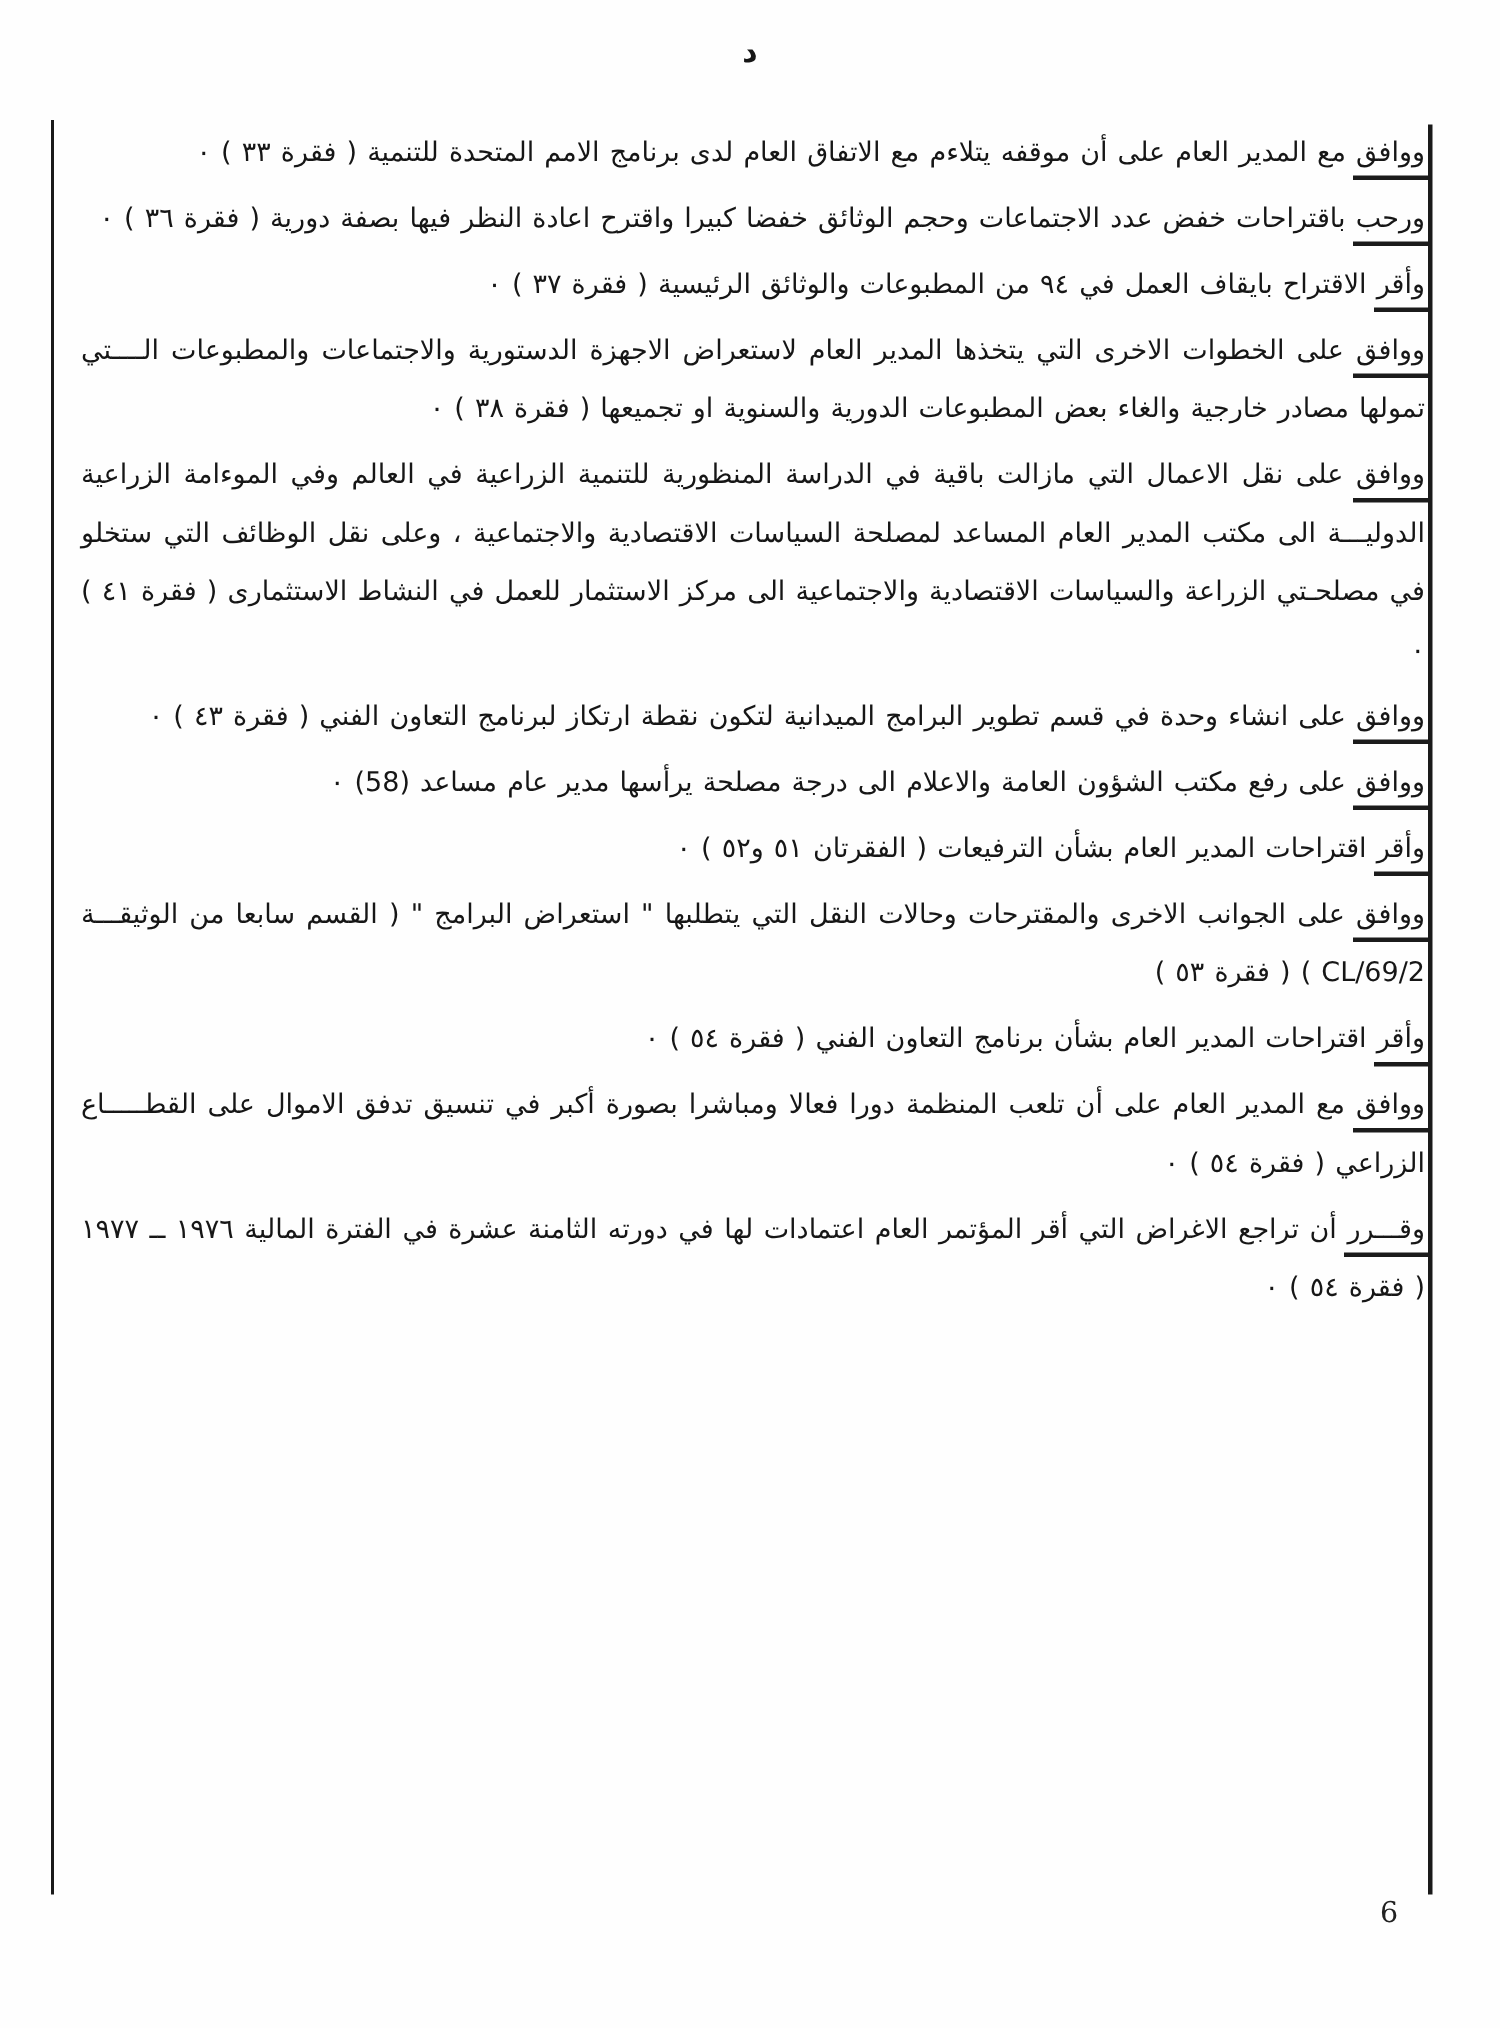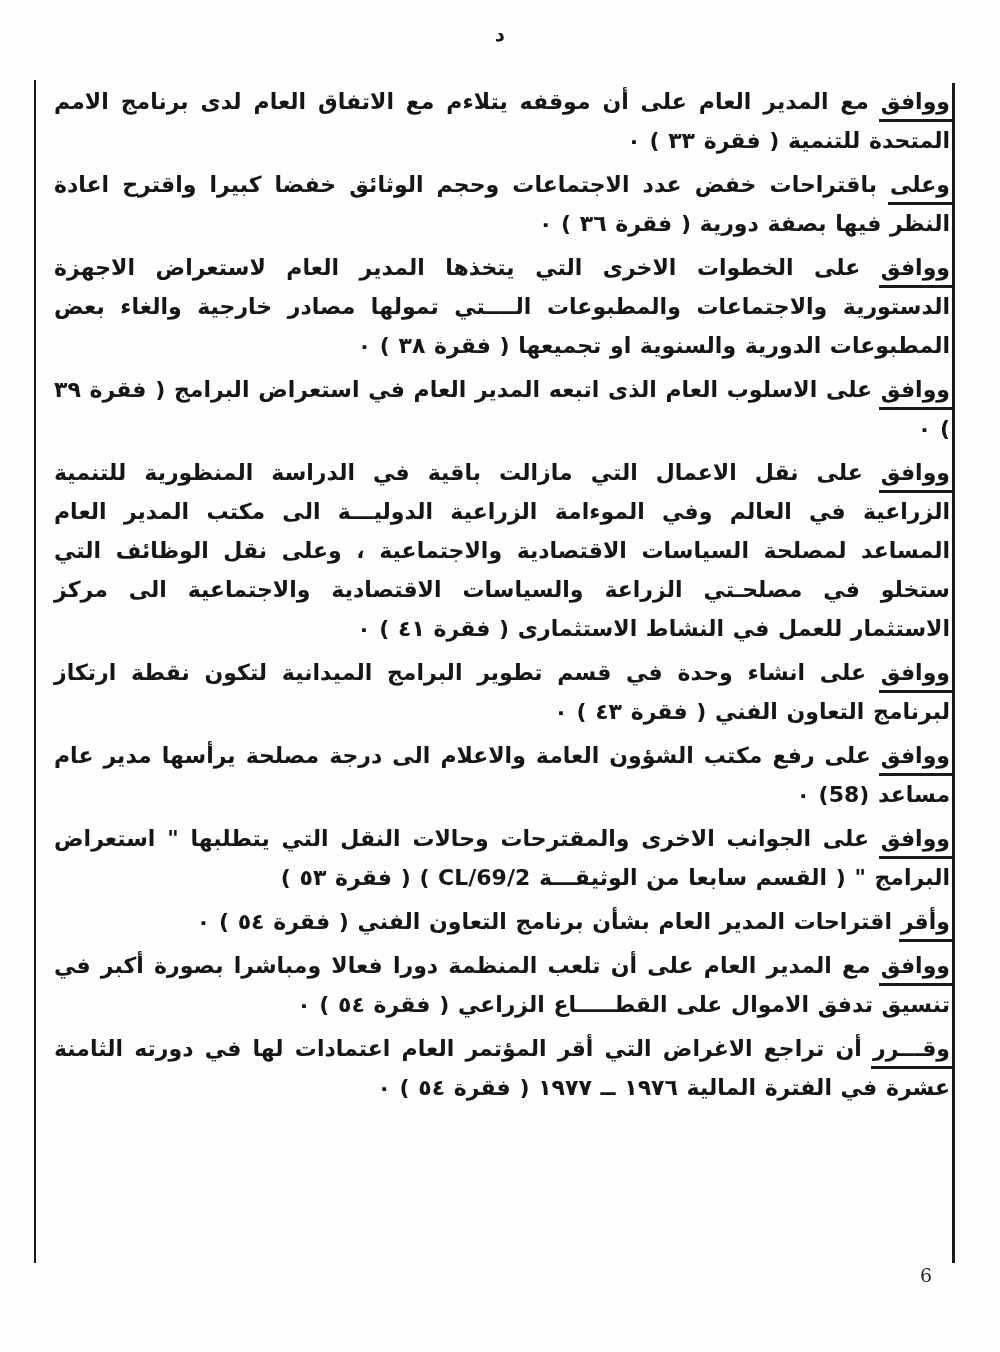--- a/index.html
+++ b/index.html
@@ -47,22 +47,22 @@
   }
   .content {
     position: absolute;
     top: 82px;
     right: 50px;
     width: 896px;
     direction: rtl;
   }
   .para {
     margin: 0 0 5px 0;
-    font-size: 22px;
-    font-weight: bold;
+    font-size: 18px;
+    font-weight: normal;
     line-height: 39px;
     text-align: justify;
     direction: rtl;
     word-spacing: 1px;
   }
   .lead {
     position: relative;
     white-space: nowrap;
   }
   .lead::after {
@@ -89,26 +89,27 @@
 <div class="page">
 
   <div class="header-letter">د</div>
 
   <div class="rule rule-left"></div>
 
   <div class="rule rule-right"></div>
 
   <div class="content" id="paragraphs">
       <p class="para" dir="rtl"><span class="lead">ووافق</span><span> مع المدير العام على أن موقفه يتلاءم مع الاتفاق العام لدى برنامج الامم المتحدة للتنمية ( فقرة ٣٣ ) ٠</span></p>
-      <p class="para" dir="rtl"><span class="lead">وعلى</span><span> باقتراحات خفض عدد الاجتماعات وحجم الوثائق خفضا كبيرا واقترح اعادة النظر فيها بصفة دورية ( فقرة ٣٦ ) ٠</span></p>
+      <p class="para" dir="rtl"><span class="lead">ورحب</span><span> باقتراحات خفض عدد الاجتماعات وحجم الوثائق خفضا كبيرا واقترح اعادة النظر فيها بصفة دورية ( فقرة ٣٦ ) ٠</span></p>
+      <p class="para" dir="rtl"><span class="lead">وأقر</span><span> الاقتراح بايقاف العمل في ٩٤ من المطبوعات والوثائق الرئيسية ( فقرة ٣٧ ) ٠</span></p>
       <p class="para" dir="rtl"><span class="lead">ووافق</span><span> على الخطوات الاخرى التي يتخذها المدير العام لاستعراض الاجهزة الدستورية والاجتماعات والمطبوعات الــــتي تمولها مصادر خارجية والغاء بعض المطبوعات الدورية والسنوية او تجميعها ( فقرة ٣٨ ) ٠</span></p>
-      <p class="para" dir="rtl"><span class="lead">ووافق</span><span> على الاسلوب العام الذى اتبعه المدير العام في استعراض البرامج ( فقرة ٣٩ ) ٠</span></p>
       <p class="para" dir="rtl"><span class="lead">ووافق</span><span> على نقل الاعمال التي مازالت باقية في الدراسة المنظورية للتنمية الزراعية في العالم وفي الموءامة الزراعية الدوليـــة الى مكتب المدير العام المساعد لمصلحة السياسات الاقتصادية والاجتماعية ، وعلى نقل الوظائف التي ستخلو في مصلحـتي الزراعة والسياسات الاقتصادية والاجتماعية الى مركز الاستثمار للعمل في النشاط الاستثمارى ( فقرة ٤١ ) ٠</span></p>
       <p class="para" dir="rtl"><span class="lead">ووافق</span><span> على انشاء وحدة في قسم تطوير البرامج الميدانية لتكون نقطة ارتكاز لبرنامج التعاون الفني ( فقرة ٤٣ ) ٠</span></p>
       <p class="para" dir="rtl"><span class="lead">ووافق</span><span> على رفع مكتب الشؤون العامة والاعلام الى درجة مصلحة يرأسها مدير عام مساعد (58) ٠</span></p>
+      <p class="para" dir="rtl"><span class="lead">وأقر</span><span> اقتراحات المدير العام بشأن الترفيعات ( الفقرتان ٥١ و٥٢ ) ٠</span></p>
       <p class="para" dir="rtl"><span class="lead">ووافق</span><span> على الجوانب الاخرى والمقترحات وحالات النقل التي يتطلبها " استعراض البرامج " ( القسم سابعا من الوثيقـــة CL/69/2 ) ( فقرة ٥٣ )</span></p>
       <p class="para" dir="rtl"><span class="lead">وأقر</span><span> اقتراحات المدير العام بشأن برنامج التعاون الفني ( فقرة ٥٤ ) ٠</span></p>
       <p class="para" dir="rtl"><span class="lead">ووافق</span><span> مع المدير العام على أن تلعب المنظمة دورا فعالا ومباشرا بصورة أكبر في تنسيق تدفق الاموال على القطـــــاع الزراعي ( فقرة ٥٤ ) ٠</span></p>
       <p class="para" dir="rtl"><span class="lead">وقـــرر</span><span> أن تراجع الاغراض التي أقر المؤتمر العام اعتمادات لها في دورته الثامنة عشرة في الفترة المالية ١٩٧٦ ــ ١٩٧٧ ( فقرة ٥٤ ) ٠</span></p>
     </div>
 
   <div class="page-number">6</div>
 
 </div>
 

